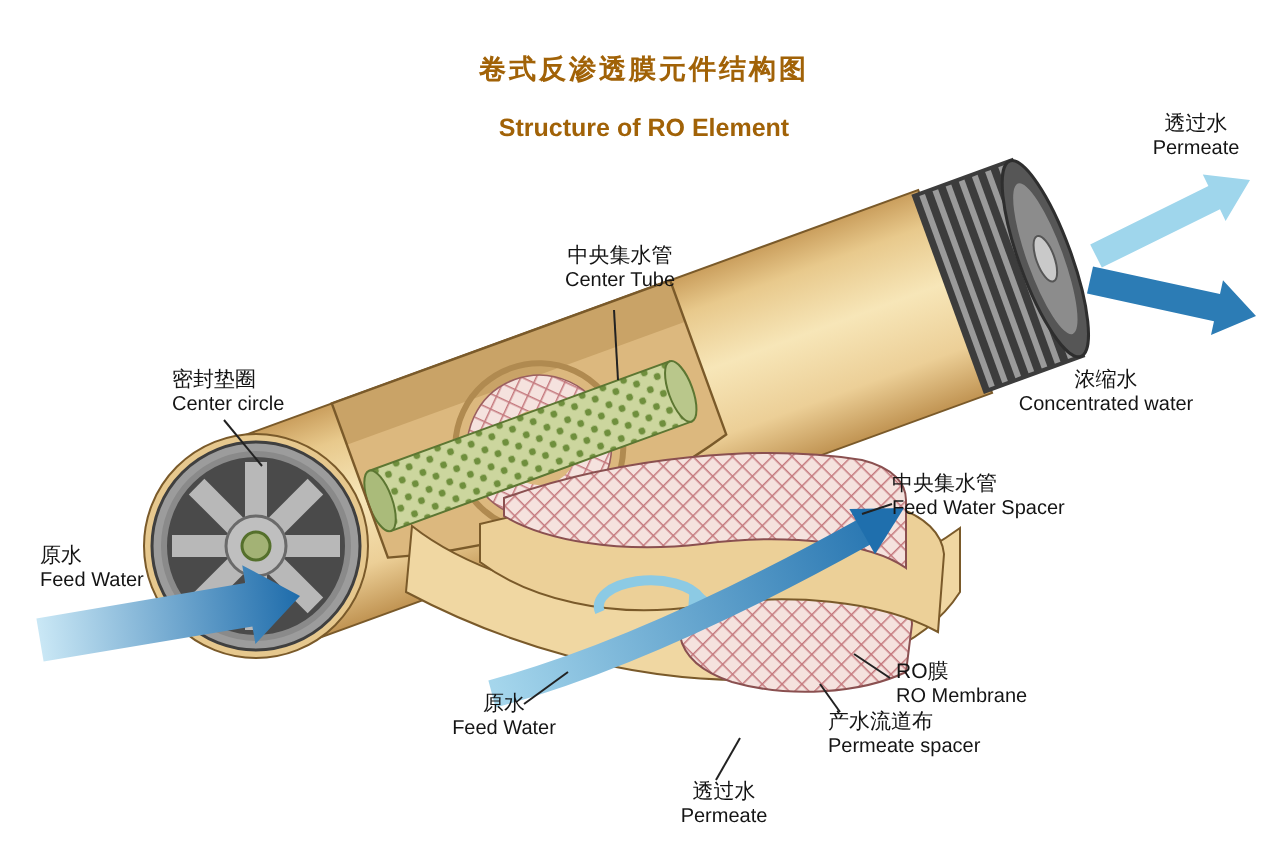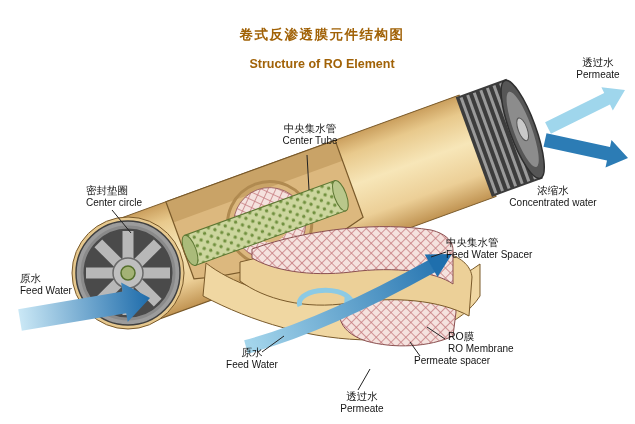--- a/index.html
+++ b/index.html
@@ -175,20 +175,21 @@
     <div class="zh">原水</div>
     <div class="en">Feed Water</div>
   </div>
 
   <div class="lbl" style="left:448px;top:330px;width:84px;">
     <div class="zh">RO膜</div>
     <div class="en">RO Membrane</div>
   </div>
 
   <div class="lbl" style="left:414px;top:355px;width:100px;">
+    <div class="zh">产水流道布</div>
     <div class="en">Permeate spacer</div>
   </div>
 
   <div class="lbl ctr" style="left:330px;top:390px;width:64px;">
     <div class="zh">透过水</div>
     <div class="en">Permeate</div>
   </div>
 
 </div>
 

